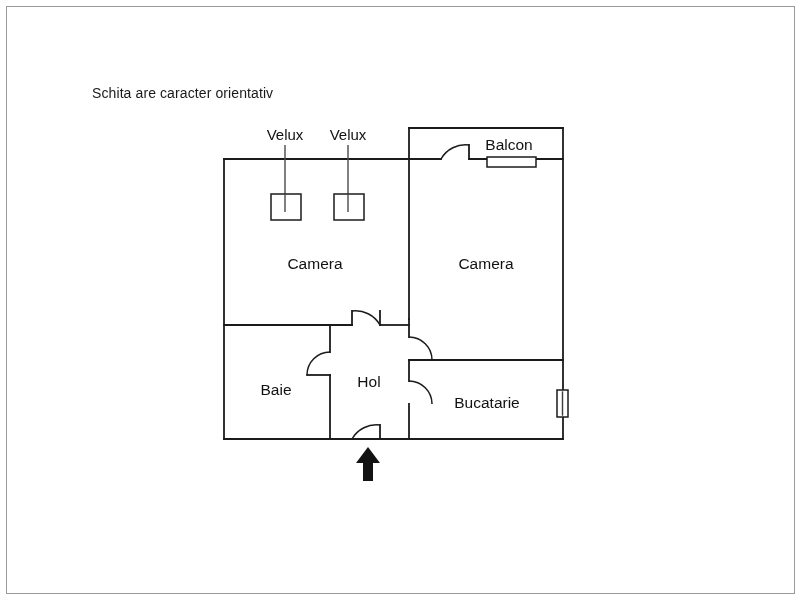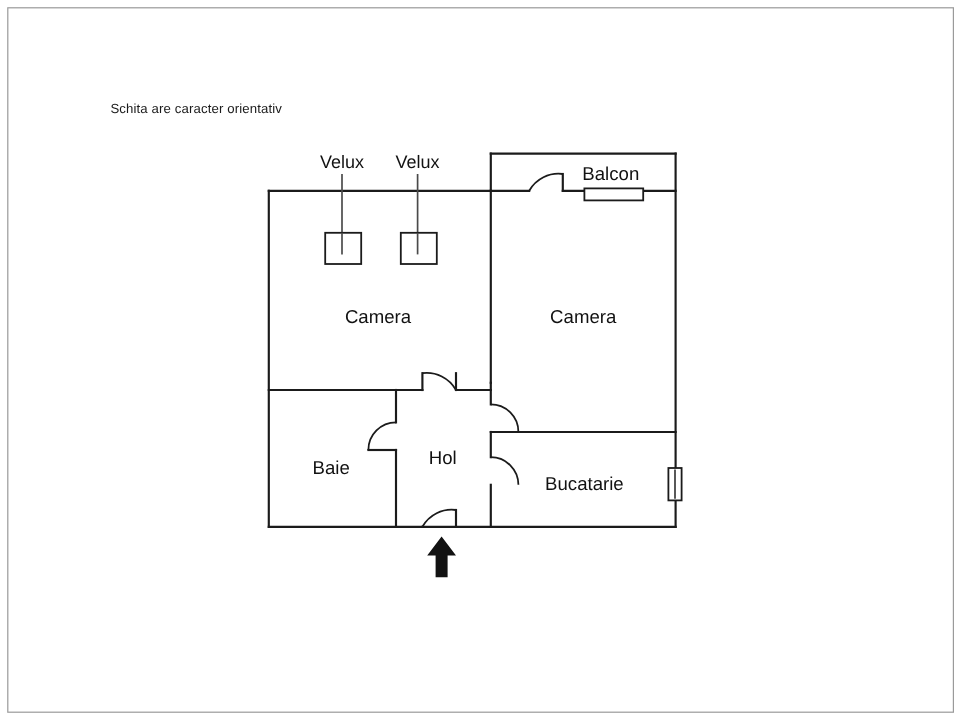--- a/index.html
+++ b/index.html
@@ -25,21 +25,21 @@
     top: 6px;
     width: 789px;
     height: 588px;
     border: 1px solid #9a9a9a;
     box-sizing: border-box;
   }
   #plan-title {
     position: absolute;
     left: 92px;
     top: 85px;
-    font-size: 11px;
+    font-size: 14px;
     color: #1a1a1a;
     letter-spacing: 0.1px;
     white-space: nowrap;
   }
   #floorplan-svg {
     position: absolute;
     left: 0;
     top: 0;
     width: 802px;
     height: 602px;

